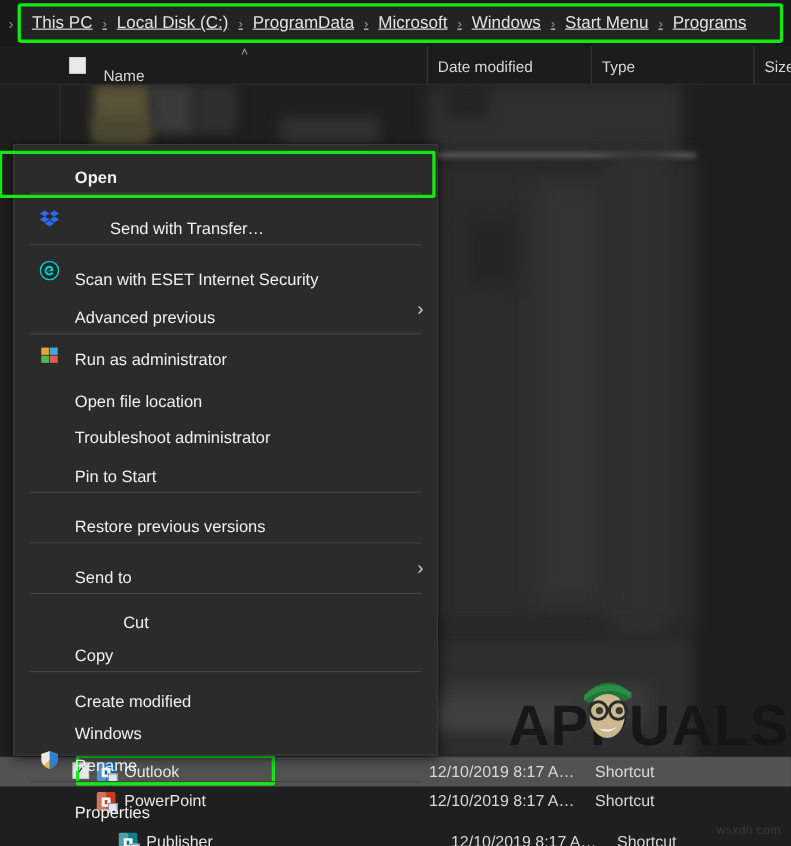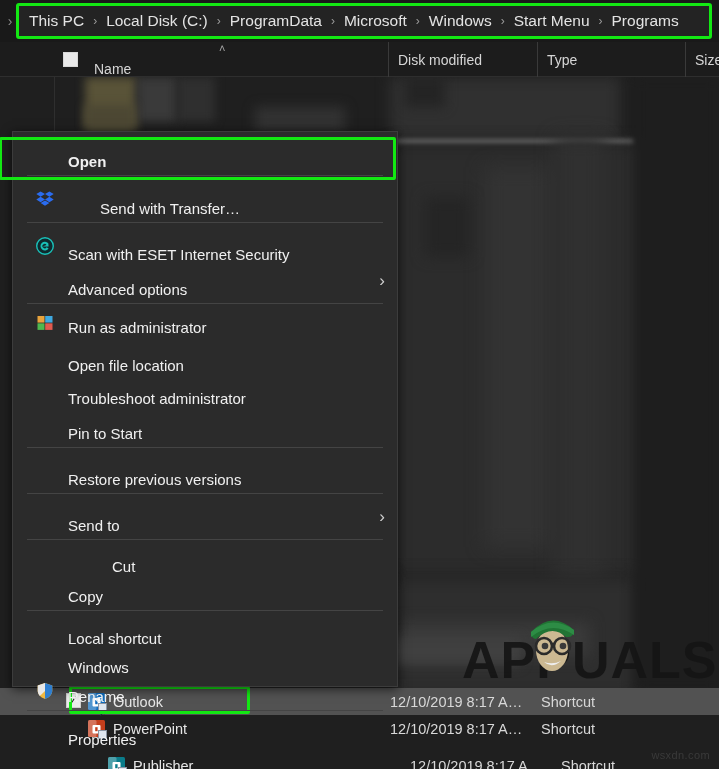--- a/index.html
+++ b/index.html
@@ -19,21 +19,21 @@
     display:flex; align-items:center;
   }
   #addr-prechev {
     color:#8a8a8a; font-size:14px; margin-left:3px; width:14px;
     text-align:center; flex:none;
   }
   #crumb-box {
     position:absolute; left:16px; top:3px; width:696px; height:36px;
     border:3px solid #13e813; border-radius:3px;
     background:#232323;
-    display:flex; align-items:center; padding-left:10px;
+    display:flex; align-items:center; padding-left:10px;text-decoration:underline;
   }
   .crumb { color:#e3e3e3; font-size:15.5px; white-space:nowrap; }
   .crumb-sep { color:#9a9a9a; font-size:12px; margin:0 9px 0 9px; flex:none; }
 
   
   #colheaders {
     position:absolute; left:0; top:42px; width:719px; height:35px;
     background:#1c1c1c;
     border-bottom:1px solid #2e2e2e;
   }
@@ -177,21 +177,21 @@
 
 <div id="colheaders">
   <div id="navpane-head"></div>
 </div>
 <div id="selectall-box"></div>
 <div id="sort-caret">˄</div>
 <div class="colhdr" id="hdr-name">
   <span>Name</span>
 </div>
 <div class="colhdr" id="hdr-date">
-  <span>Disk modified</span>
+  <span>Date modified</span>
 </div>
 <div class="colhdr" id="hdr-type">
   <span>Type</span>
 </div>
 <div class="colhdr" id="hdr-size">
   <span>Size</span>
 </div>
 
 <div id="navpane">
   <svg id="pin-icon" viewBox="0 0 16 16">
@@ -249,21 +249,21 @@
     </div>
     <div class="sep"></div>
     <div class="mi" style="height: 35px;">
       <span class="mi-icon"><svg viewBox="0 0 18 18">
           <circle cx="9" cy="9" r="8.3" fill="#0f2a2e" stroke="#19c0b8" stroke-width="1.4"></circle>
           <path d="M12.3 6.3 A4.4 4.4 0 1 0 12.6 11.4 L10.6 10.2 A2.2 2.2 0 1 1 10.5 7.9 L6.6 9.6 L12.6 9.6" fill="#19c0b8"></path>
         </svg></span>
       <span class="mi-label">Scan with ESET Internet Security</span>
     </div>
     <div class="mi" style="height: 35px;">
-      <span class="mi-label">Advanced options</span>
+      <span class="mi-label">Advanced previous</span>
       <span class="mi-arrow">›</span>
     </div>
     <div class="sep"></div>
     <div class="mi" style="height: 27px;">
       <span class="mi-icon"><svg viewBox="0 0 18 18">
           <rect x="1.5" y="2" width="7" height="6.6" fill="#e8a33d"></rect>
           <rect x="9.2" y="2" width="7.3" height="6.6" fill="#3fa9e0"></rect>
           <rect x="1.5" y="9.3" width="7" height="6.6" fill="#4fb84f"></rect>
           <rect x="9.2" y="9.3" width="7.3" height="6.6" fill="#e05a4f"></rect>
         </svg></span>
@@ -289,21 +289,21 @@
     </div>
     <div class="sep"></div>
     <div class="mi" style="height: 30px; padding-left: 44px;">
       <span class="mi-label">Cut</span>
     </div>
     <div class="mi" style="height: 30px;">
       <span class="mi-label">Copy</span>
     </div>
     <div class="sep"></div>
     <div class="mi" style="height: 31px;">
-      <span class="mi-label">Local shortcut</span>
+      <span class="mi-label">Create modified</span>
     </div>
     <div class="mi" style="height: 29px;">
       <span class="mi-label">Windows</span>
     </div>
     <div class="mi" style="height: 29px;">
       <span class="mi-icon"><svg viewBox="0 0 18 18">
           <path d="M9 1 L16.3 3.4 V8.6 C16.3 12.6 13.2 15.8 9 17 C4.8 15.8 1.7 12.6 1.7 8.6 V3.4 Z" fill="#f0b840"></path>
           <path d="M9 1 L16.3 3.4 V8.6 C16.3 12.6 13.2 15.8 9 17 Z" fill="#2f7fd1"></path>
           <path d="M9 1 L1.7 3.4 V8.6 C1.7 10.6 2.5 12.5 3.8 13.9 L9 8.9 Z" fill="#e8e8e8"></path>
         </svg></span>

